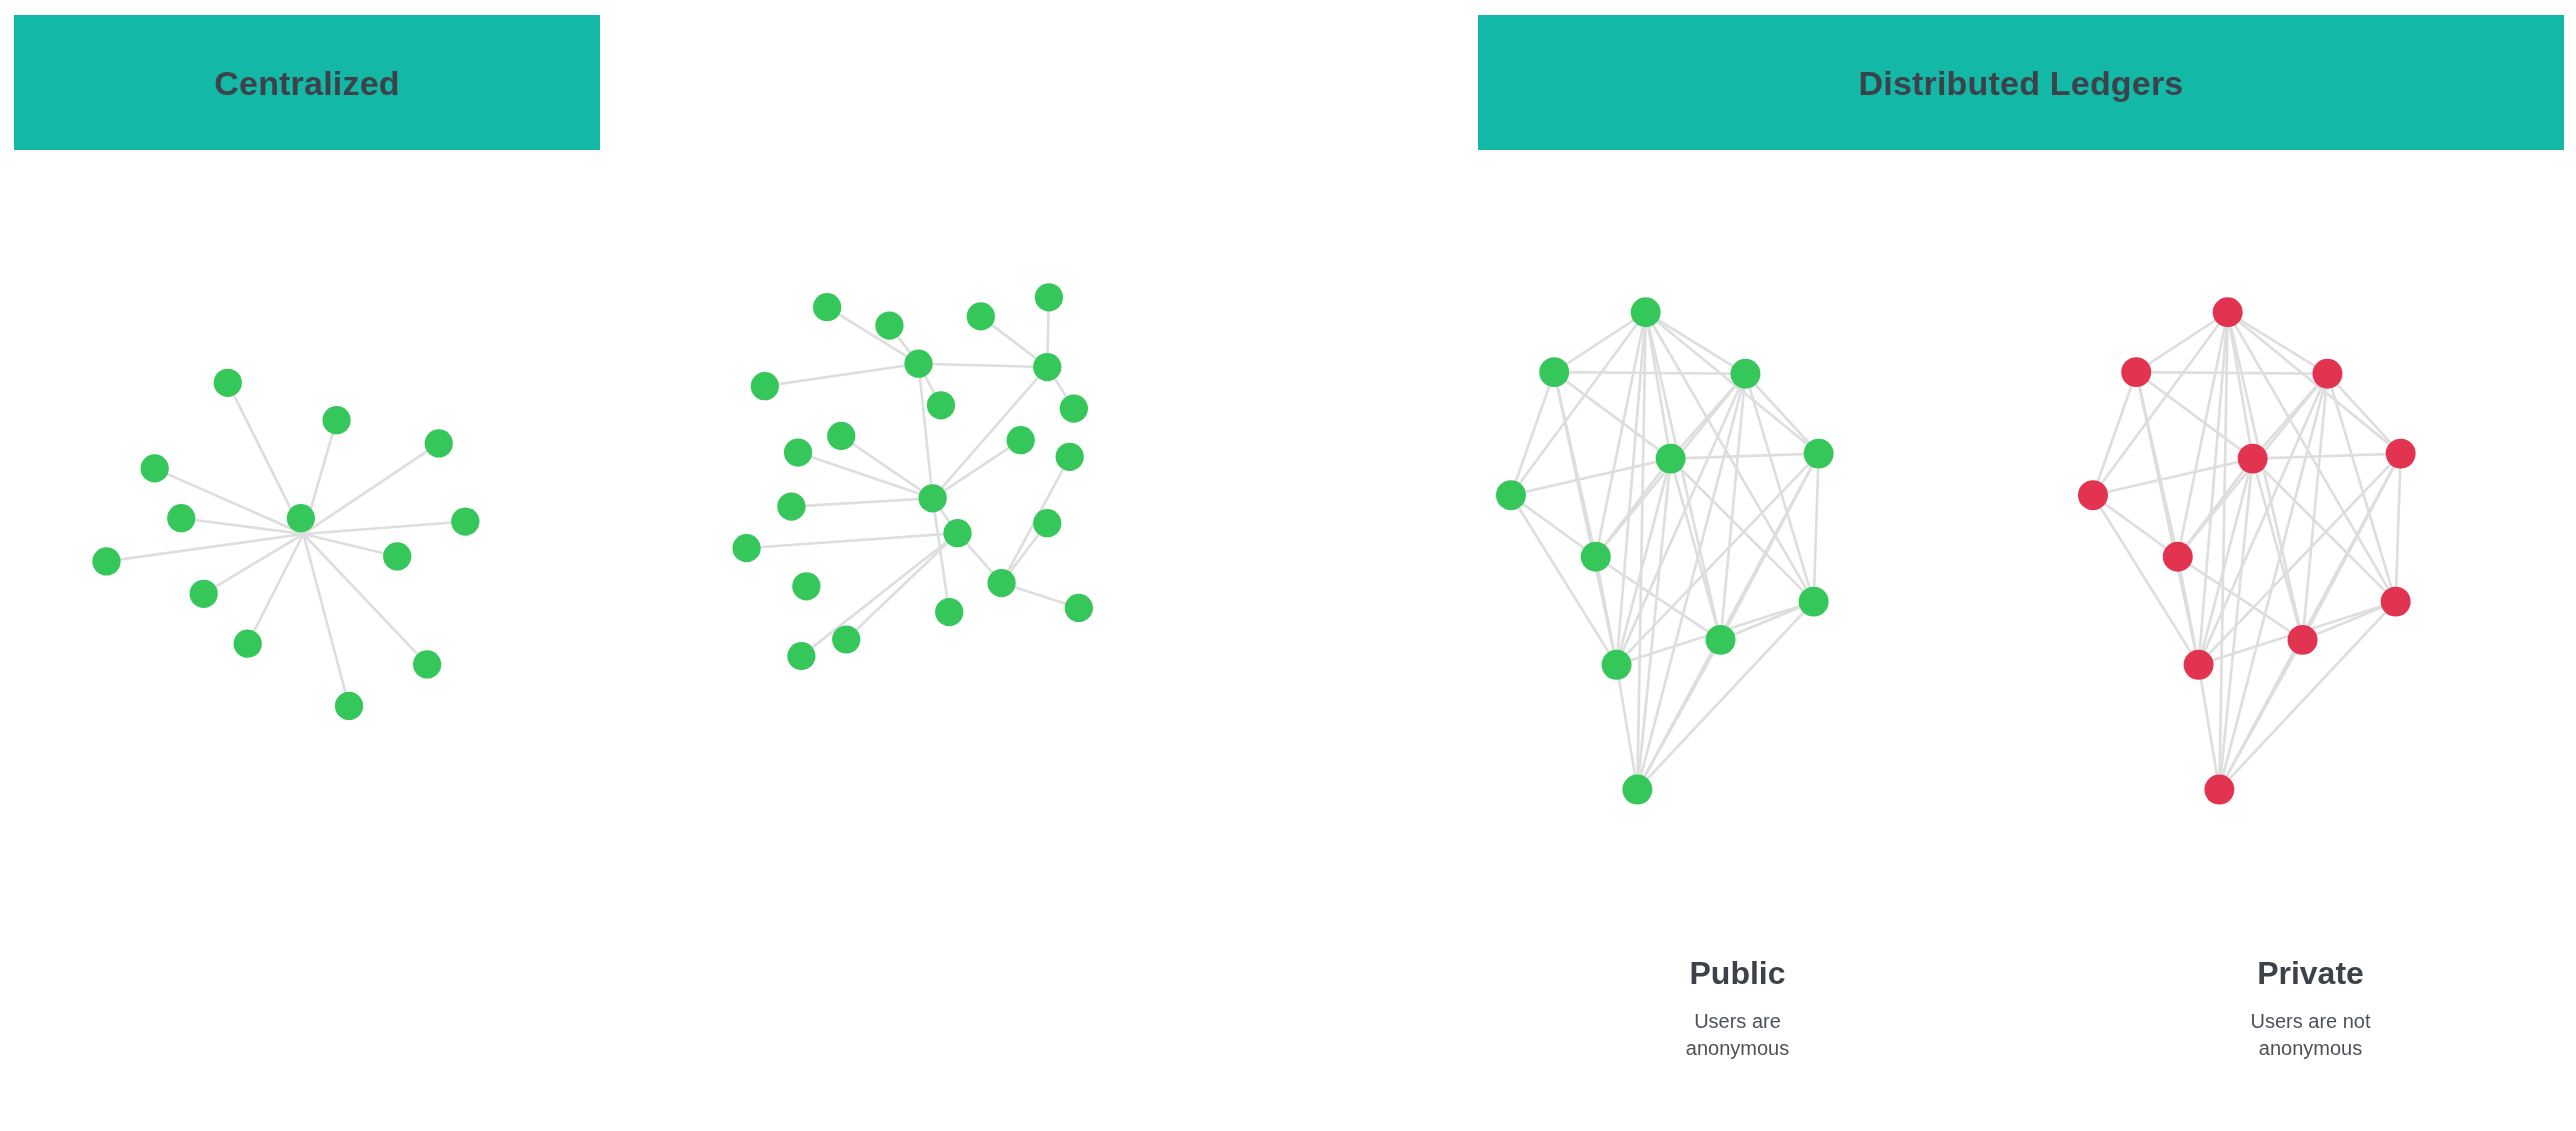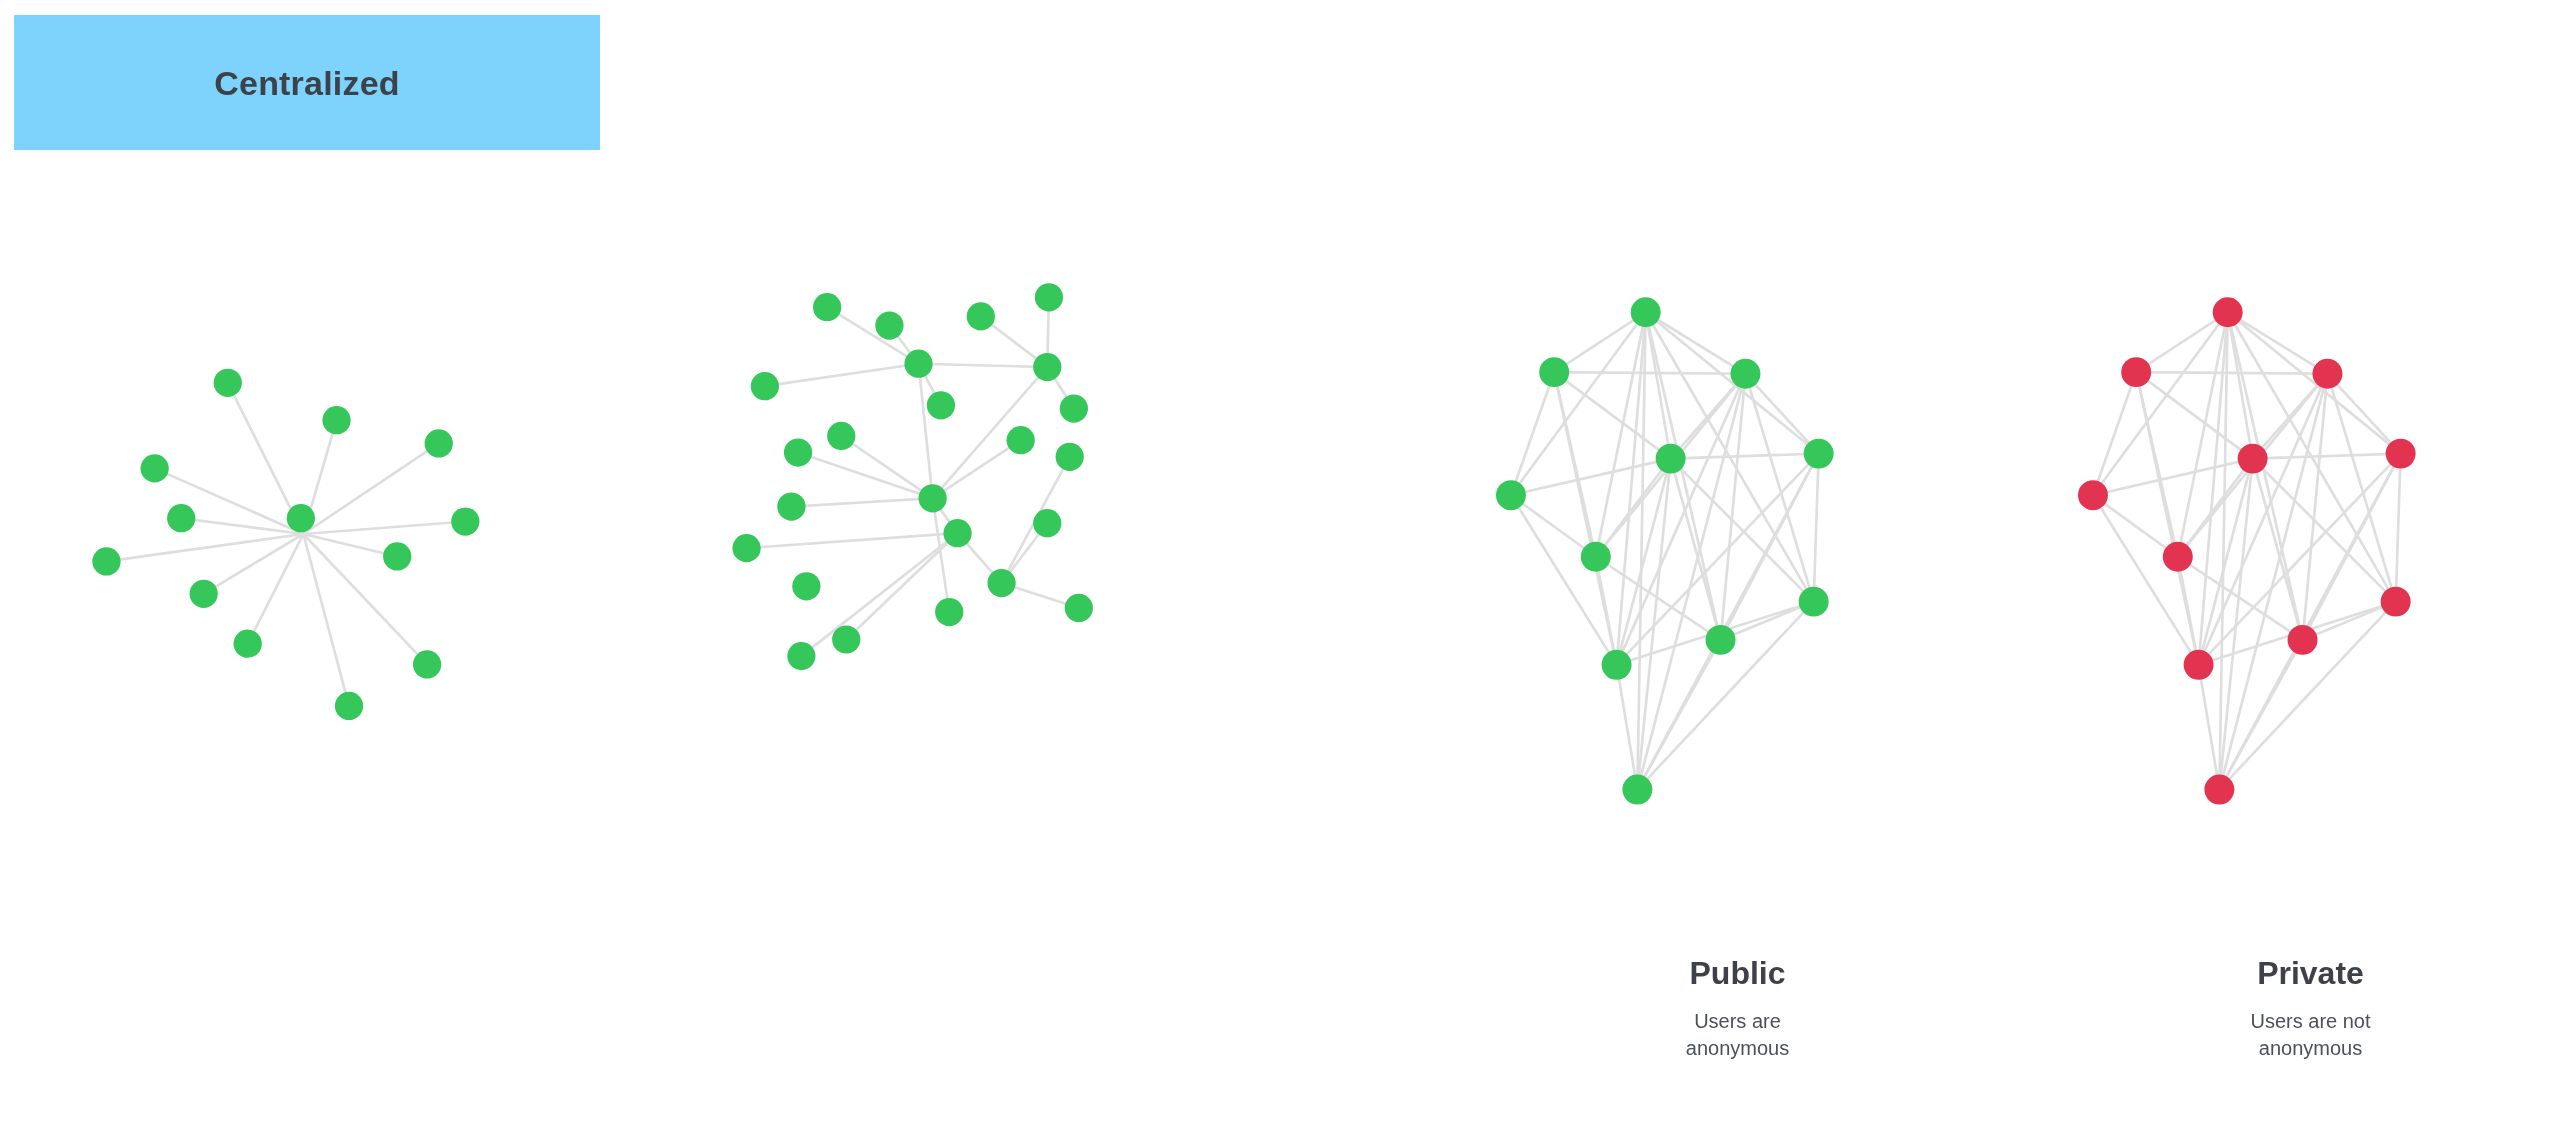--- a/index.html
+++ b/index.html
@@ -20,21 +20,21 @@
     position: absolute;
     top: 15px;
     left: 0;
     width: 2576px;
     height: 135px;
   }
   .header-box {
     position: absolute;
     top: 0;
     height: 135px;
-    background: #7dd3fc;
+    background: #14b8a6;
     display: flex;
     align-items: center;
     justify-content: center;
   }
   .header-box .title {
     font-size: 34px;
     font-weight: bold;
     color: #3d424a;
     letter-spacing: 0.2px;
     line-height: 1;
@@ -80,20 +80,23 @@
     line-height: 1.32;
     margin: 0;
   }
 </style>
 </head>
 <body>
 
 <div class="header-band">
   <div class="header-box" id="hdr-centralized">
     <span class="title">Centralized</span>
+  </div>
+  <div class="header-box" id="hdr-distributed">
+    <span class="title">Distributed Ledgers</span>
   </div>
 </div>
 
 <div class="net-panel" id="panel-centralized">
   <svg viewBox="0 0 620 880" width="515" height="731">
     <g>
         <line x1="302" y1="294" x2="305" y2="313" stroke="#dedede" stroke-width="3.2" stroke-linecap="round"></line>
         <line x1="126" y1="234" x2="305" y2="313" stroke="#dedede" stroke-width="3.2" stroke-linecap="round"></line>
         <line x1="214" y1="131" x2="305" y2="313" stroke="#dedede" stroke-width="3.2" stroke-linecap="round"></line>
         <line x1="345" y1="176" x2="305" y2="313" stroke="#dedede" stroke-width="3.2" stroke-linecap="round"></line>

